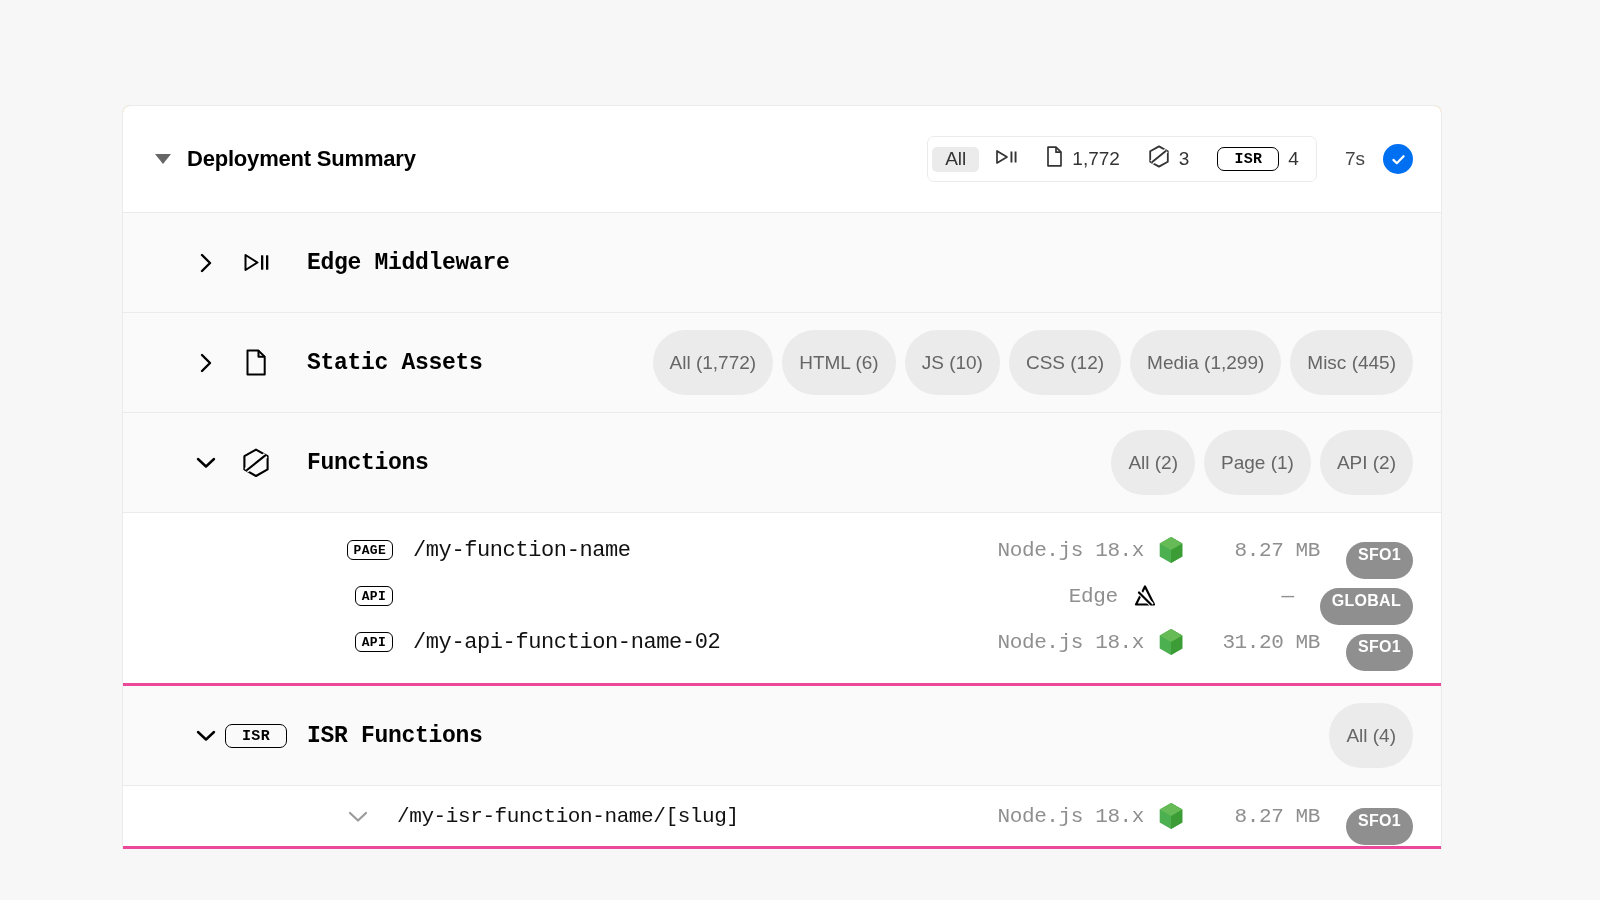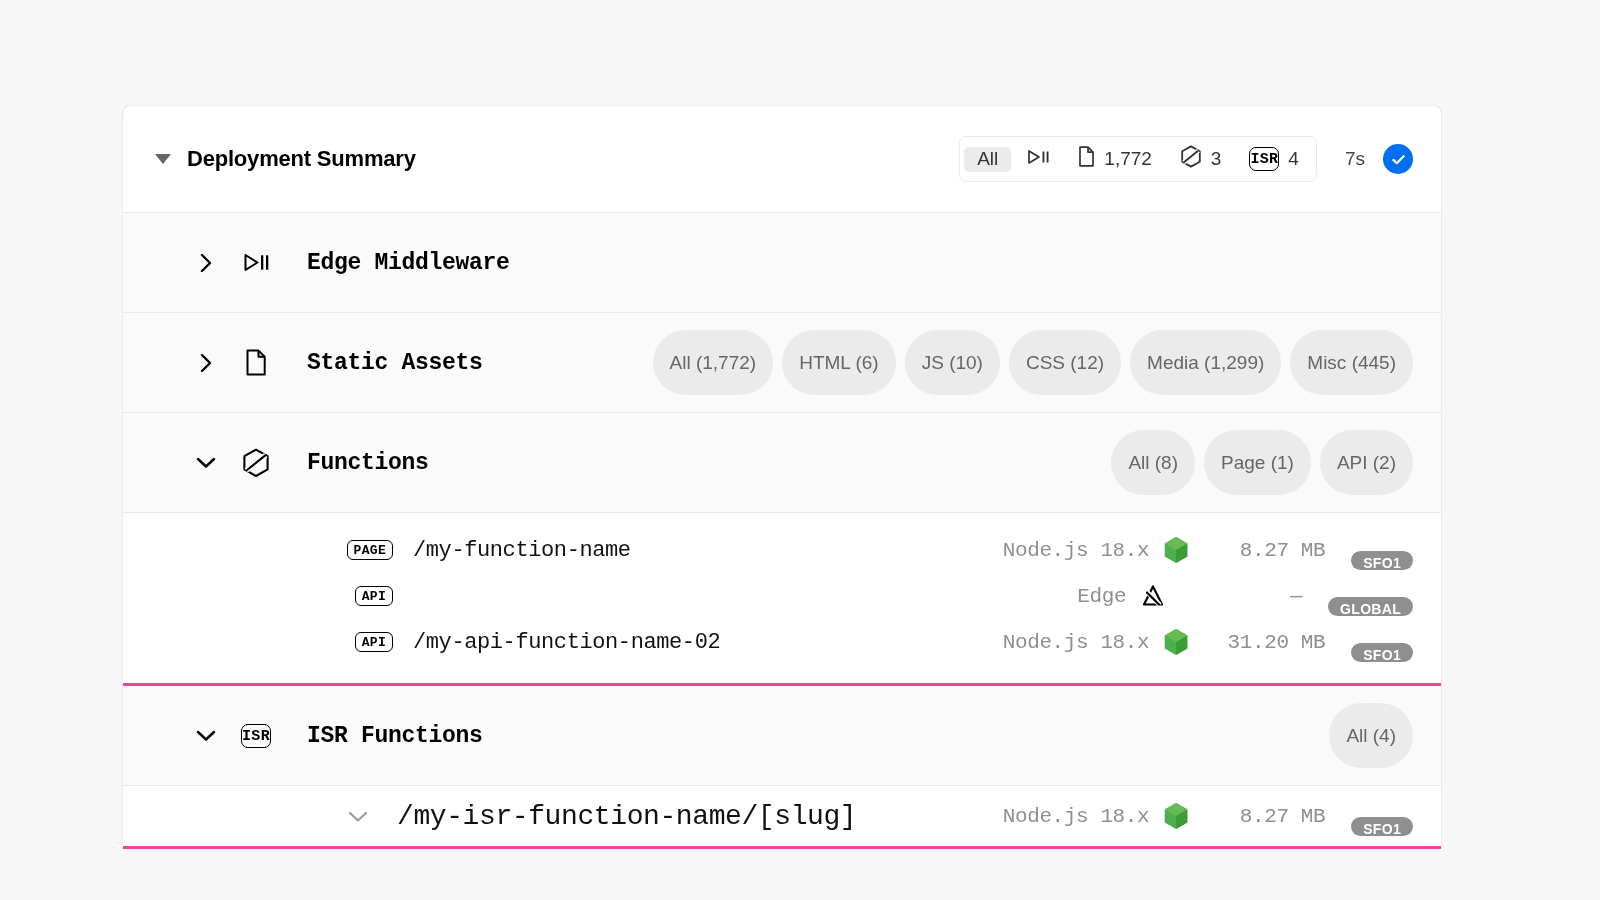--- a/index.html
+++ b/index.html
@@ -177,21 +177,21 @@
   }
 
   
   .badge-outline {
     font-family: "Liberation Mono", "DejaVu Sans Mono", monospace;
     font-size: 15px;
     font-weight: bold;
     color: #000;
     border: 1.8px solid #000;
     border-radius: 7px;
-    padding: 4px 0 3px;
+    padding: 4px 16px 3px;
     line-height: 1;
     letter-spacing: 0.3px;
     white-space: nowrap;
     display: inline-block;
   }
   .badge-outline.sm {
     font-size: 13px;
     border-width: 1.6px;
     border-radius: 6px;
     padding: 3px 6px 2px;
@@ -262,24 +262,24 @@
     color: #8f8f8f;
     text-align: right;
     width: 132px;
     letter-spacing: -0.4px;
     white-space: nowrap;
   }
 
   .region {
     background: #8f8f8f;
     color: #ffffff;
-    font-size: 14px;
+    font-size: 16px;
     font-weight: bold;
     border-radius: 999px;
-    padding: 5px 12px 0;
+    padding: 5px 12px 16px;
     line-height: 1;
     letter-spacing: 0.3px;
     margin-left: 26px;
     white-space: nowrap;
     display: inline-block;
     margin-top: 20px;
   }
 
   
   .isr-row {
@@ -293,21 +293,21 @@
   .isr-chev {
     width: 26px;
     display: flex;
     align-items: center;
     justify-content: center;
     margin-left: 190px;
     color: #999;
   }
   .isr-path {
     font-family: "Liberation Mono", "DejaVu Sans Mono", monospace;
-    font-size: 28px;
+    font-size: 21px;
     color: #111;
     margin-left: 26px;
     letter-spacing: -0.4px;
     white-space: nowrap;
   }
 
   .hex-node { display: block; }
 </style>
 </head>
 <body>
@@ -432,21 +432,21 @@
         <span class="sec-icon">
           <svg width="28" height="30" viewBox="0 0 28 30">
             <path d="M14 1.6 L25.6 8.2 V21.4 L14 28 L2.4 21.4 V8.2 Z" fill="none" stroke="#000" stroke-width="2.1" stroke-linejoin="round"></path>
             <path d="M4.2 22.4 L23.8 7.2" fill="none" stroke="#fafafa" stroke-width="5.6"></path>
             <path d="M5 22 L23 7.6" fill="none" stroke="#000" stroke-width="2.1" stroke-linecap="round"></path>
           </svg>
         </span>
         <span class="sec-title">Functions</span>
       </div>
       <div class="pill-group">
-        <span class="pill">All (8)</span>
+        <span class="pill">All (2)</span>
         <span class="pill">Page (1)</span>
         <span class="pill">API (2)</span>
       </div>
     </div>
 
     <div class="detail-group pad">
 
       <div class="detail-row">
         <div class="d-left">
           <span class="d-badge-slot">

